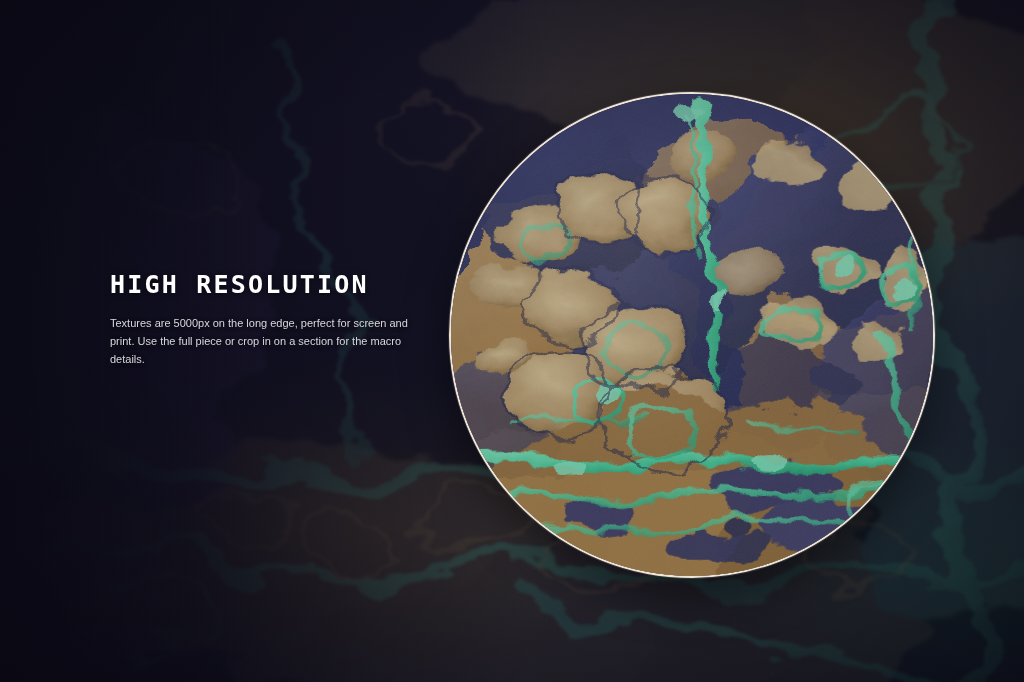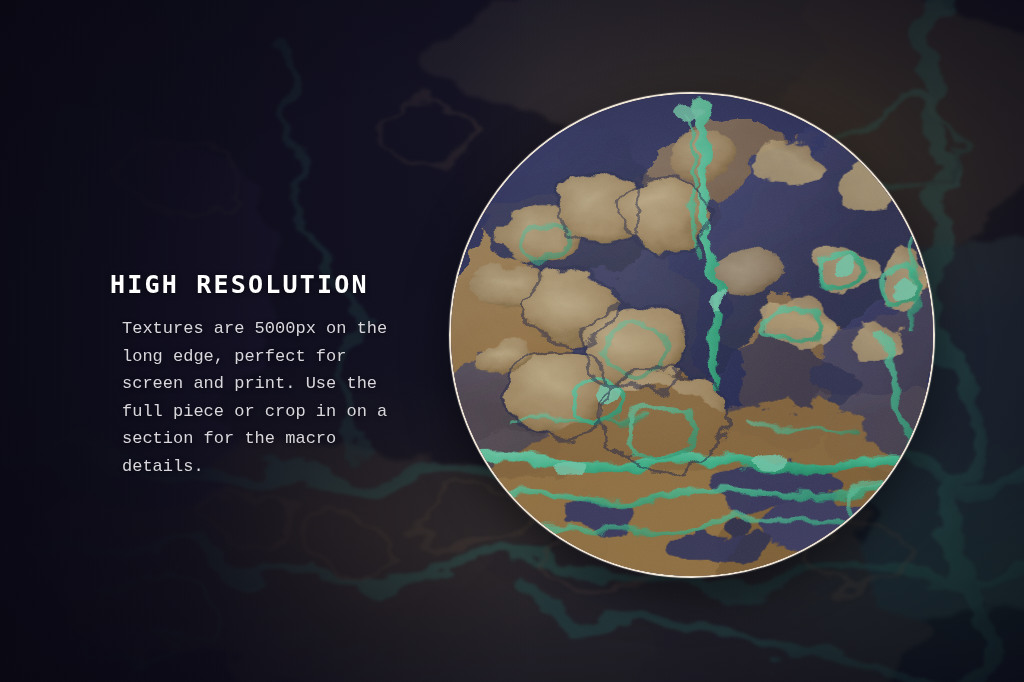--- a/index.html
+++ b/index.html
@@ -55,23 +55,23 @@
     font-family: "DejaVu Sans Mono", "Liberation Mono", monospace;
     font-size: 25px;
     font-weight: 700;
     line-height: 1;
     letter-spacing: 2.2px;
     color: #ffffff;
     text-transform: uppercase;
     text-shadow: 0 1px 5px rgba(0,0,0,0.55);
   }
   .body-copy {
-    margin: 12px;
-    font-family: Liberation Mono, monospace;
-    font-size: 17px;
+    margin: 0;
+    font-family: Liberation Sans, sans-serif;
+    font-size: 11px;
     font-weight: 400;
     line-height: 1.62;
     color: #d9d6dc;
     text-shadow: 0 1px 4px rgba(0,0,0,0.5);
   }
 
   
   .swatch {
     position: absolute;
     left: 449px;

